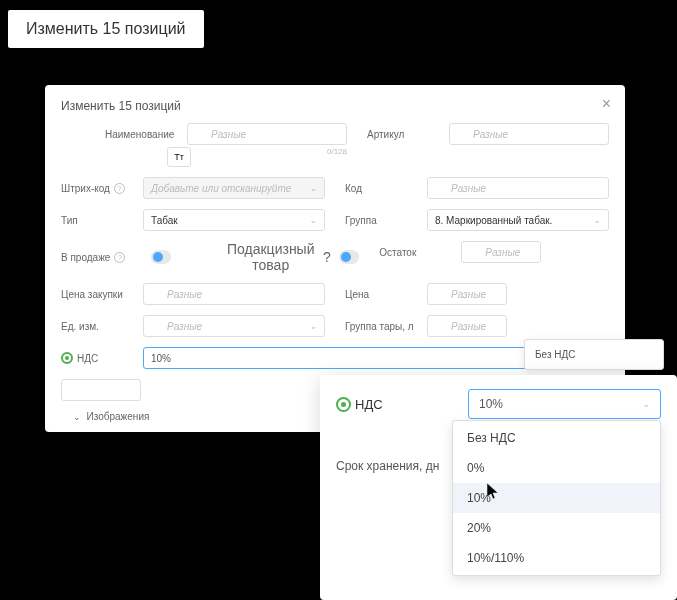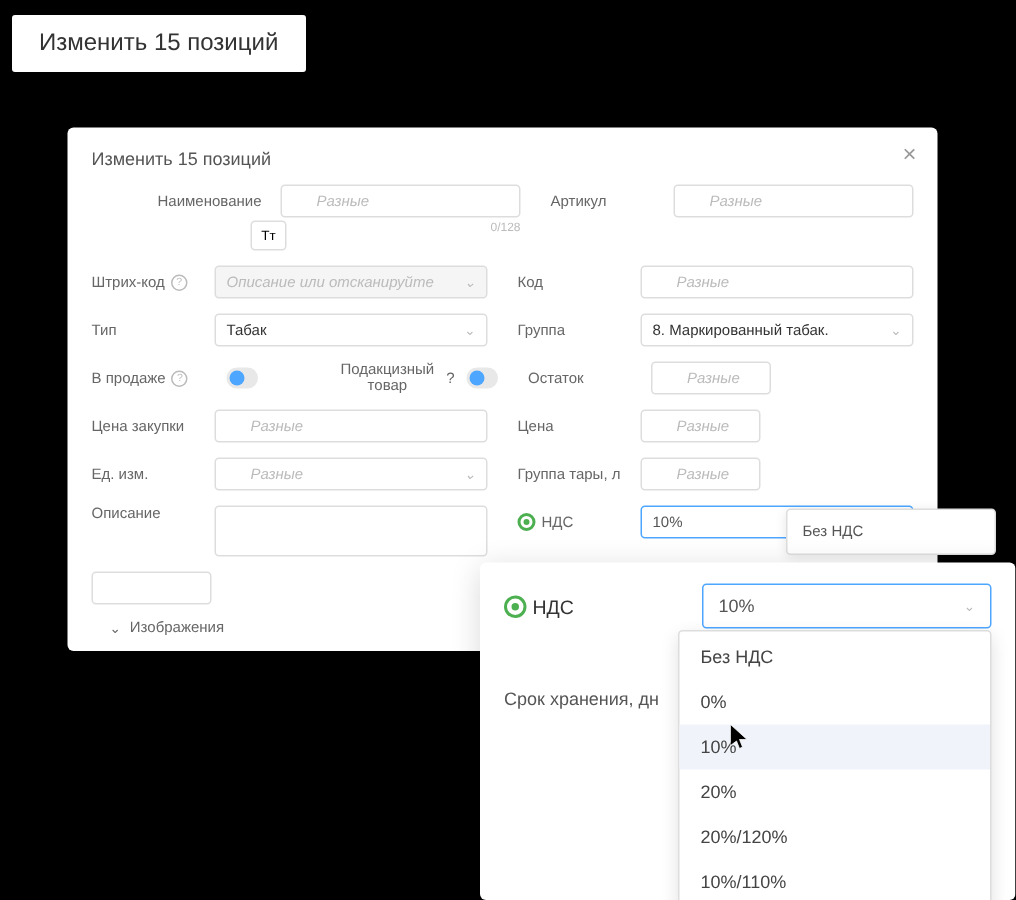--- a/index.html
+++ b/index.html
@@ -14,21 +14,21 @@
 .label { width: 82px; font-size: 10px; color: #666; display: flex; align-items: center; flex-shrink: 0; }
 .label .q { margin-left: 4px; width: 11px; height: 11px; border: 1px solid #bbb; border-radius: 50%; display: inline-flex; align-items: center; justify-content: center; font-size: 7px; color: #bbb; }
 .input, .select { flex: 1; height: 22px; border: 1px solid #ddd; border-radius: 3px; font-size: 10px; padding: 0 7px; color: #333; background: #fff; display: flex; align-items: center; justify-content: space-between; }
 .input.ph, .select.ph { color: #bbb; font-style: italic; padding-left: 23px; }
 .select.disabled { background: #f5f5f5; color: #bbb; font-style: italic; }
 .textarea { flex: 1; height: 34px; border: 1px solid #ddd; border-radius: 3px; }
 .counter { font-size: 8px; color: #bbb; text-align: right; margin-top: 2px; }
 .tt-btn { width: 24px; height: 20px; border: 1px solid #ddd; border-radius: 3px; display: flex; align-items: center; justify-content: center; font-size: 9px; margin-left: 62px; margin-top: 2px; }
 .toggle { width: 26px; height: 14px; background: #e8e8e8; border-radius: 7px; position: relative; margin-left: 8px; }
 .toggle::after { content: ''; position: absolute; width: 10px; height: 10px; background: #4da6ff; border-radius: 50%; top: 2px; left: 2px; }
-.midlabel { font-size: 10px; color: #666; text-align: center; margin-left: 18px; display: flex; align-items: center; padding-left: 32px; }
+.midlabel { font-size: 14px; color: #666; text-align: center; margin-left: 18px; display: flex; align-items: center; padding-left: 32px; }
 .chev { font-size: 9px; color: #bbb; }
 .green-dot { width: 12px; height: 12px; border: 2px solid #4caf50; border-radius: 50%; display: inline-block; margin-right: 4px; position: relative; flex-shrink: 0; }
 .green-dot::after { content: ''; position: absolute; width: 4px; height: 4px; background: #4caf50; border-radius: 50%; top: 2px; left: 2px; }
 .nds-select { flex: 1; height: 22px; border: 1px solid #4da6ff; border-radius: 3px; font-size: 10px; padding: 0 7px; color: #555; display: flex; align-items: center; justify-content: space-between; }
 .dd1 { position: absolute; top: 339px; right: 13px; width: 140px; background: #fff; border: 1px solid #ddd; border-radius: 3px; box-shadow: 0 2px 8px rgba(0,0,0,0.1); padding: 4px 0; z-index: 5; }
 .dd1-item { padding: 5px 10px; font-size: 10px; color: #555; }
 .panel2 { position: absolute; top: 375px; left: 320px; width: 357px; height: 225px; background: #fff; border-radius: 4px; box-shadow: 0 4px 20px rgba(0,0,0,0.15); padding: 14px 16px; z-index: 10; }
 .p2-row { display: flex; align-items: center; margin-bottom: 12px; }
 .p2-label { width: 132px; font-size: 13px; color: #333; display: flex; align-items: center; }
 .p2-label .green-dot { width: 15px; height: 15px; }
@@ -69,21 +69,21 @@
     </div>
   </div>
 
   <div class="row">
     <div class="col">
       <div class="label">
           <span>Штрих-код</span>
           <span class="q">?</span>
         </div>
       <div class="select disabled">
-          <span>Описание или отсканируйте</span>
+          <span>Добавьте или отсканируйте</span>
           <span class="chev">⌄</span>
         </div>
     </div>
     <div class="col">
       <div class="label">Код</div>
       <div class="input ph">Разные</div>
     </div>
   </div>
 
   <div class="row">
@@ -141,24 +141,20 @@
           <span class="chev">⌄</span>
         </div>
     </div>
     <div class="col">
       <div class="label">Группа тары, л</div>
       <div class="input ph" style="max-width:80px;">Разные</div>
     </div>
   </div>
 
   <div class="row">
-    <div class="col" style="align-items:flex-start;">
-      <div class="label">Описание</div>
-      <div class="textarea"></div>
-    </div>
     <div class="col">
       <div class="label">
           <span class="green-dot"></span>
           <span>НДС</span>
         </div>
       <div class="nds-select">
           <span>10%</span>
           <span class="chev">⌄</span>
         </div>
     </div>
@@ -199,21 +195,20 @@
         <span>Срок хранения, дн</span>
       </div>
     <span class="p2-q">?</span>
   </div>
 
   <div class="dd2">
     <div class="dd2-item">Без НДС</div>
     <div class="dd2-item">0%</div>
     <div class="dd2-item hl">10%</div>
     <div class="dd2-item">20%</div>
-    <div class="dd2-item">20%/120%</div>
     <div class="dd2-item">10%/110%</div>
   </div>
   <div class="cursor">
     <svg viewBox="0 0 14 18">
         <path d="M0 0 L0 14 L4 11 L6 16 L8 15 L6 10 L11 10 Z" fill="#000" stroke="#fff" stroke-width="0.5"></path>
       </svg>
   </div>
 </div>
 
 </body></html>

